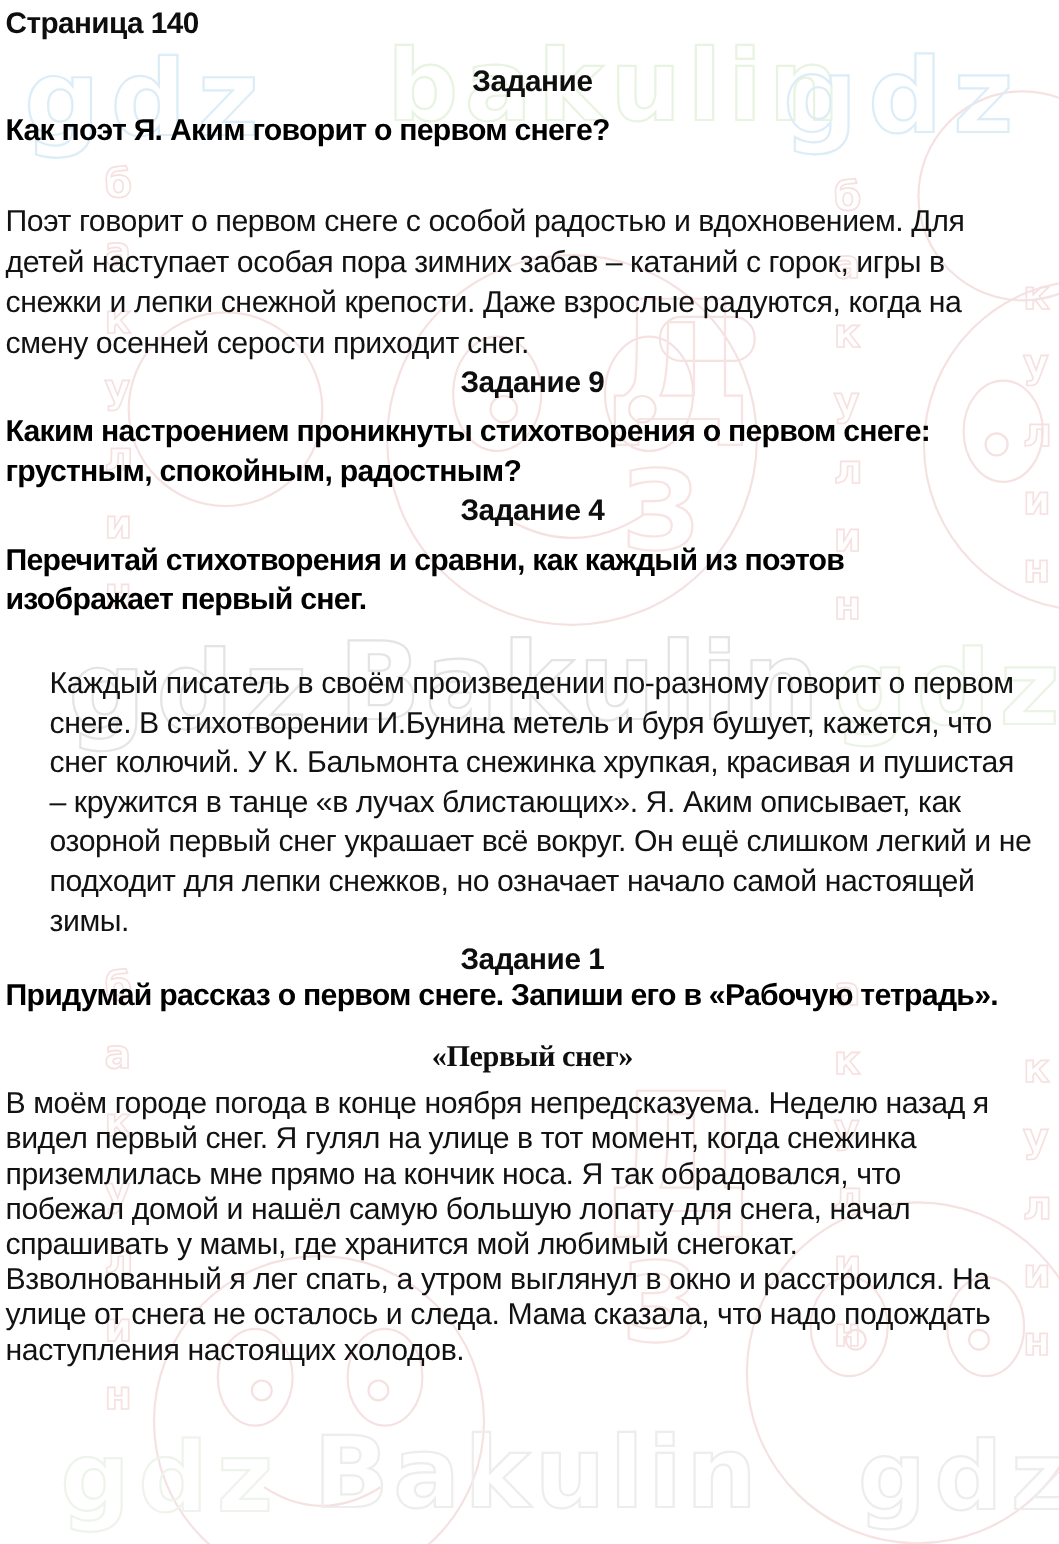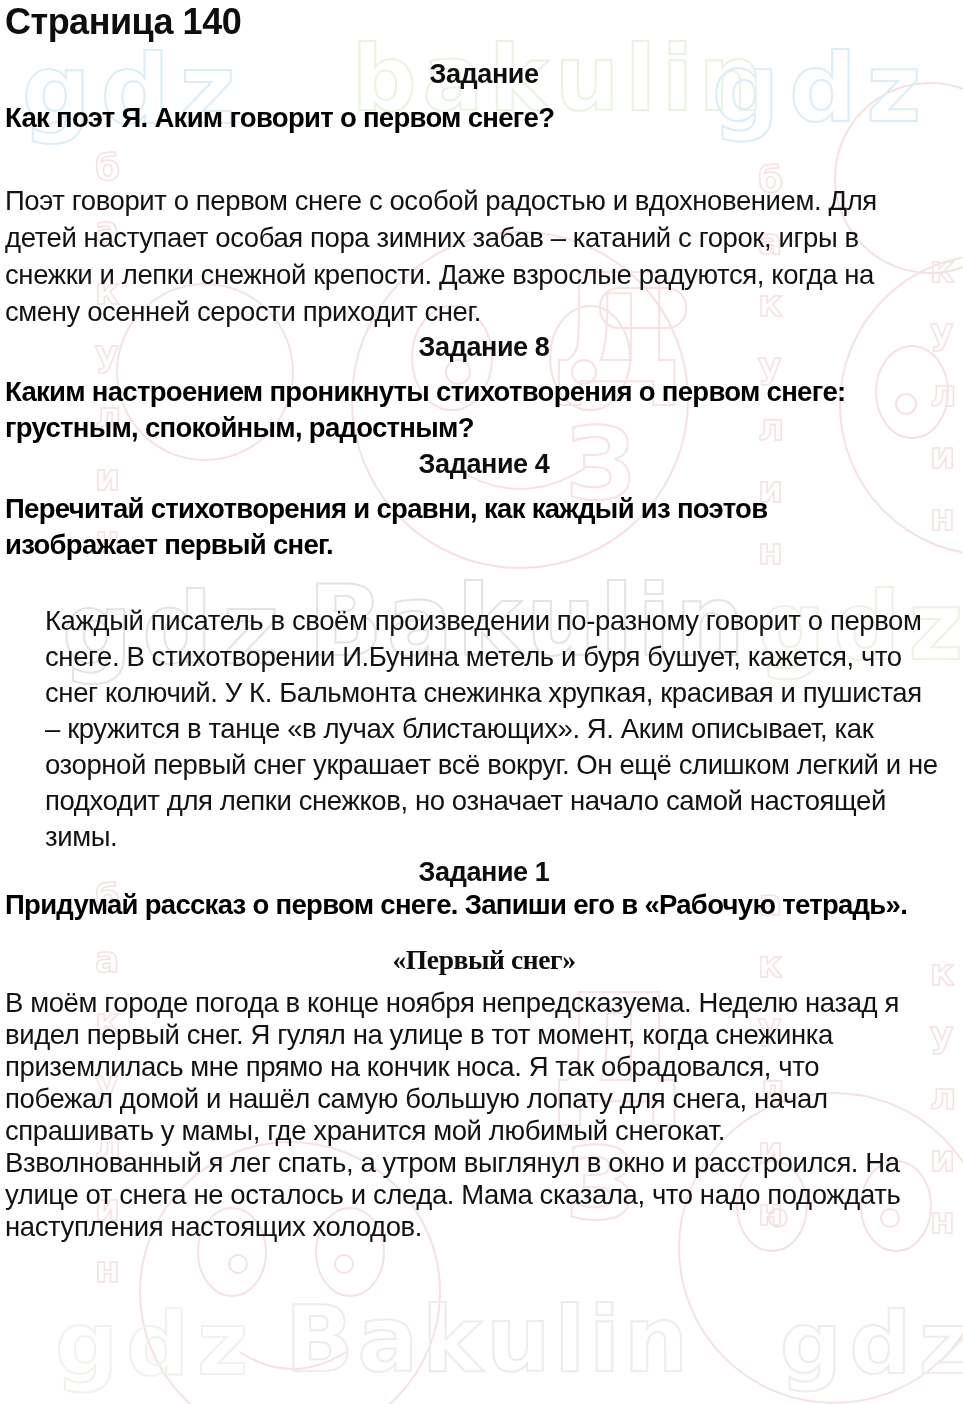--- a/index.html
+++ b/index.html
@@ -24,21 +24,21 @@
   }
   .wm-doodles { position: absolute; left: 0; top: 0; }
   
   .content {
     position: relative; z-index: 1;
     padding: 6px 0 0 5px;
     width: 958px;
   }
   .content h1, .content h2, .content p { margin: 0; }
   .page-title {
-    font-size: 36px; font-weight: bold; line-height: 31px;
+    font-size: 27px; font-weight: bold; line-height: 31px;
     letter-spacing: -0.5px;
   }
   .task-header {
     font-size: 27px; font-weight: bold; text-align: center;
     line-height: 30px; letter-spacing: -0.4px;
   }
   .question {
     font-size: 27.5px; font-weight: bold; line-height: 36px;
     letter-spacing: -0.7px; white-space: pre; color: #000;
   }
@@ -157,21 +157,21 @@
   <section>
     <h2 class="task-header" id="h0">Задание</h2>
     <p class="question" id="q0">Как поэт Я. Аким говорит о первом снеге?</p>
     <p class="answer" id="a0">Поэт говорит о первом снеге с особой радостью и вдохновением. Для
 детей наступает особая пора зимних забав – катаний с горок, игры в
 снежки и лепки снежной крепости. Даже взрослые радуются, когда на
 смену осенней серости приходит снег.</p>
   </section>
 
   <section>
-    <h2 class="task-header" id="h1">Задание 8</h2>
+    <h2 class="task-header" id="h1">Задание 9</h2>
     <p class="question" id="q1">Каким настроением проникнуты стихотворения о первом снеге:
 грустным, спокойным, радостным?</p>
   </section>
 
   <section>
     <h2 class="task-header" id="h2">Задание 4</h2>
     <p class="question" id="q2">Перечитай стихотворения и сравни, как каждый из поэтов
 изображает первый снег.</p>
     <p class="answer" id="a2">Каждый писатель в своём произведении по-разному говорит о первом
 снеге. В стихотворении И.Бунина метель и буря бушует, кажется, что

